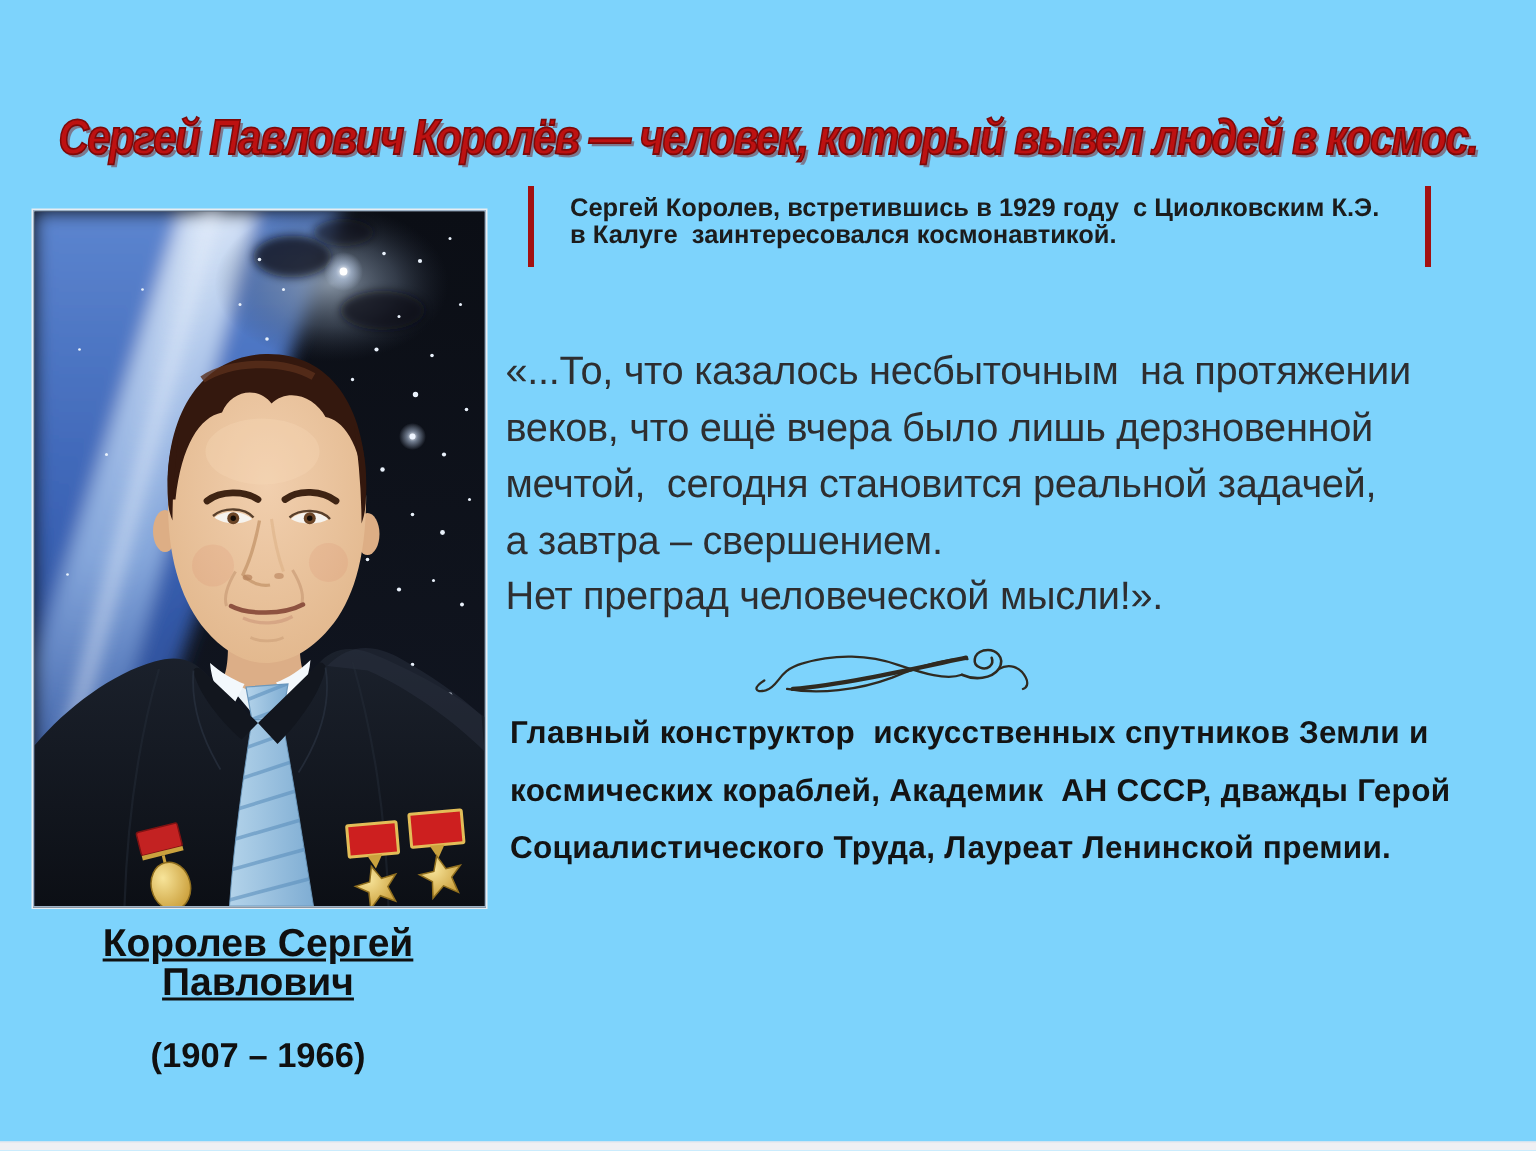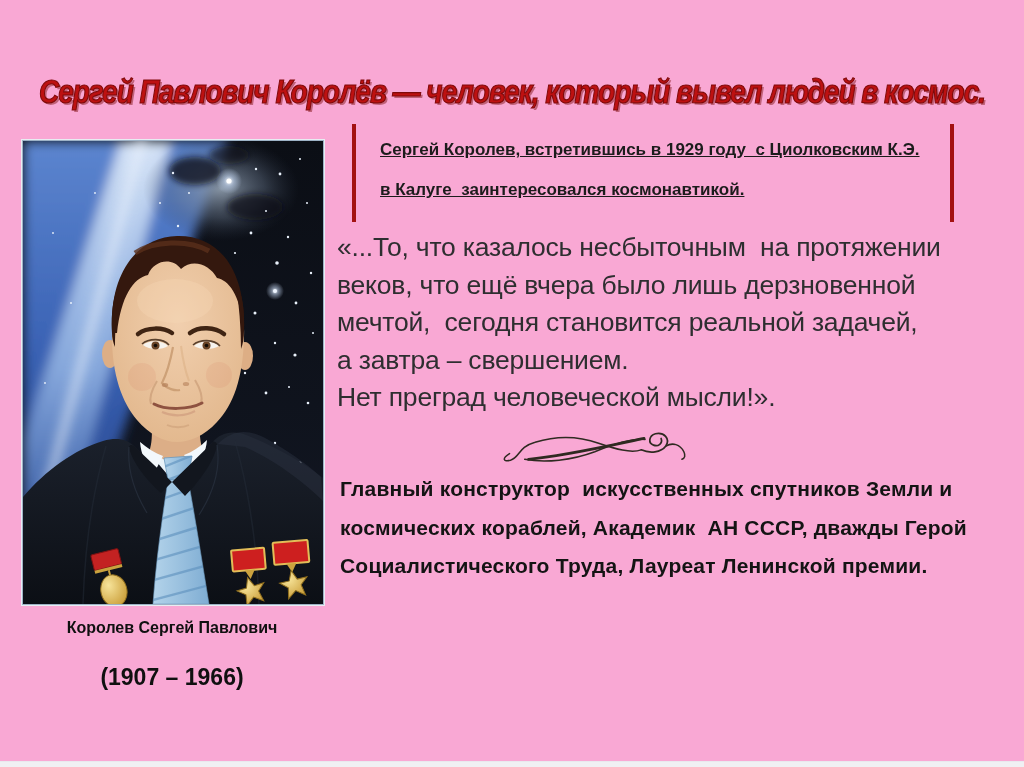--- a/index.html
+++ b/index.html
@@ -1,54 +1,53 @@
 <!DOCTYPE html>
 <html style="--title-red: #bd1111; --quote-bar-red: #a31111; --body-text: #1c1c1c;"><head>
 <meta charset="utf-8">
 <style>
   html,body{margin:0;padding:0;background:#fff;}
   .page{
-    position:relative;width:1024px;height:767px;background:#f9a8d4;
+    position:relative;width:1024px;height:767px;background:#7dd3fc;
     overflow:hidden;font-family:"Liberation Sans",sans-serif;
   }
   
   .title{
     position:absolute;left:10px;right:10px;top:57px;
     text-align:center;white-space:nowrap;
     font-size:28px;font-weight:bold;font-style:italic;
     letter-spacing:-1px;
     color:var(--title-red,#bd1111);
     -webkit-text-stroke:1px #7e0909;
     text-shadow:2px 2px 0 rgba(122,10,10,.45);
     transform:scaleY(1.18);transform-origin:center;
   }
   
   .intro{
     position:absolute;left:352px;top:124px;width:602px;box-sizing:border-box;
     border-left:4px solid var(--quote-bar-red,#a31111);
     border-right:4px solid var(--quote-bar-red,#a31111);
     padding:6px 8px 12px 24px;
-    font-size:17px;font-weight:bold;line-height:40px;
+    font-size:17px;font-weight:bold;line-height:18px;
     color:var(--body-text,#1c1c1c);
     white-space:pre;
-    text-decoration:underline;
   }
   
   .photo{
     position:absolute;left:22px;top:140px;width:300px;height:463px;margin:0;
     border:1px solid #9db2c6;box-shadow:0 0 0 1px #e8edf2;
     background:#0b0e15;
   }
   .photo svg{display:block;width:100%;height:100%;}
   
   .caption{
     position:absolute;left:10px;top:615px;width:324px;text-align:center;
     color:#101010;font-weight:bold;
   }
-  .caption-name{font-size:16px;line-height:26px;}
+  .caption-name{font-size:26px;line-height:26px;text-decoration:underline;}
   .caption-years{font-size:23px;line-height:26px;margin-top:23px;}
   
   .quote{
     position:absolute;left:337px;top:229px;width:690px;
     font-size:26.5px;line-height:37.5px;color:#2e2e30;
     letter-spacing:-0.2px;white-space:pre;
   }
   
   .flourish{position:absolute;left:488px;top:429px;width:206px;height:36px;}
   

